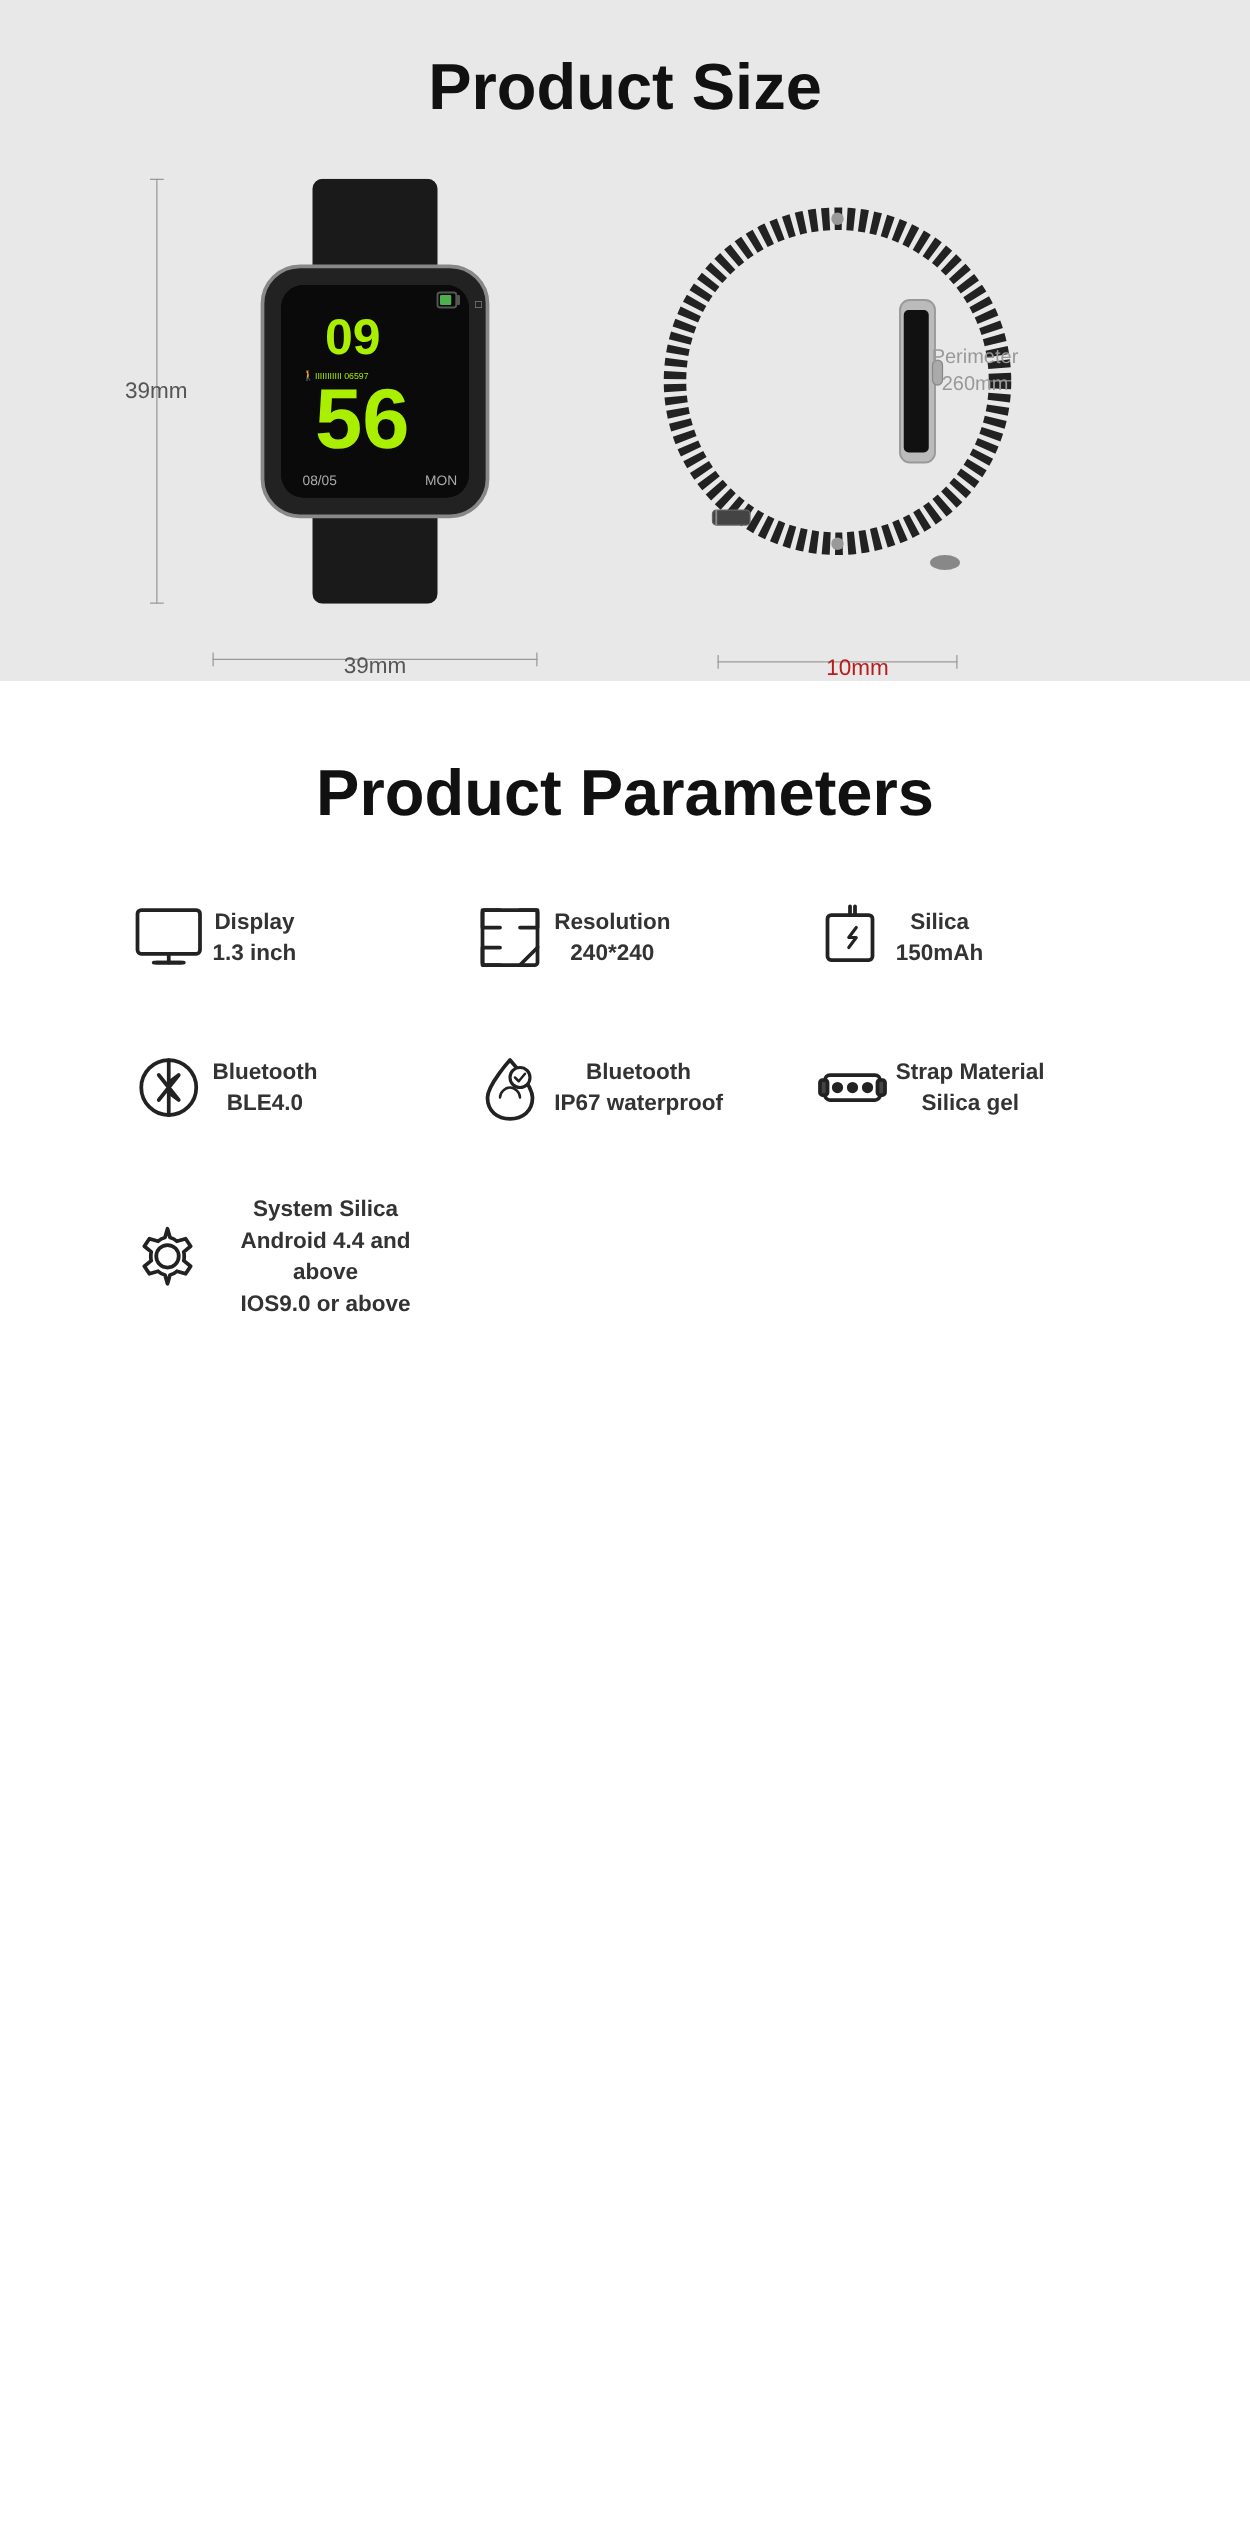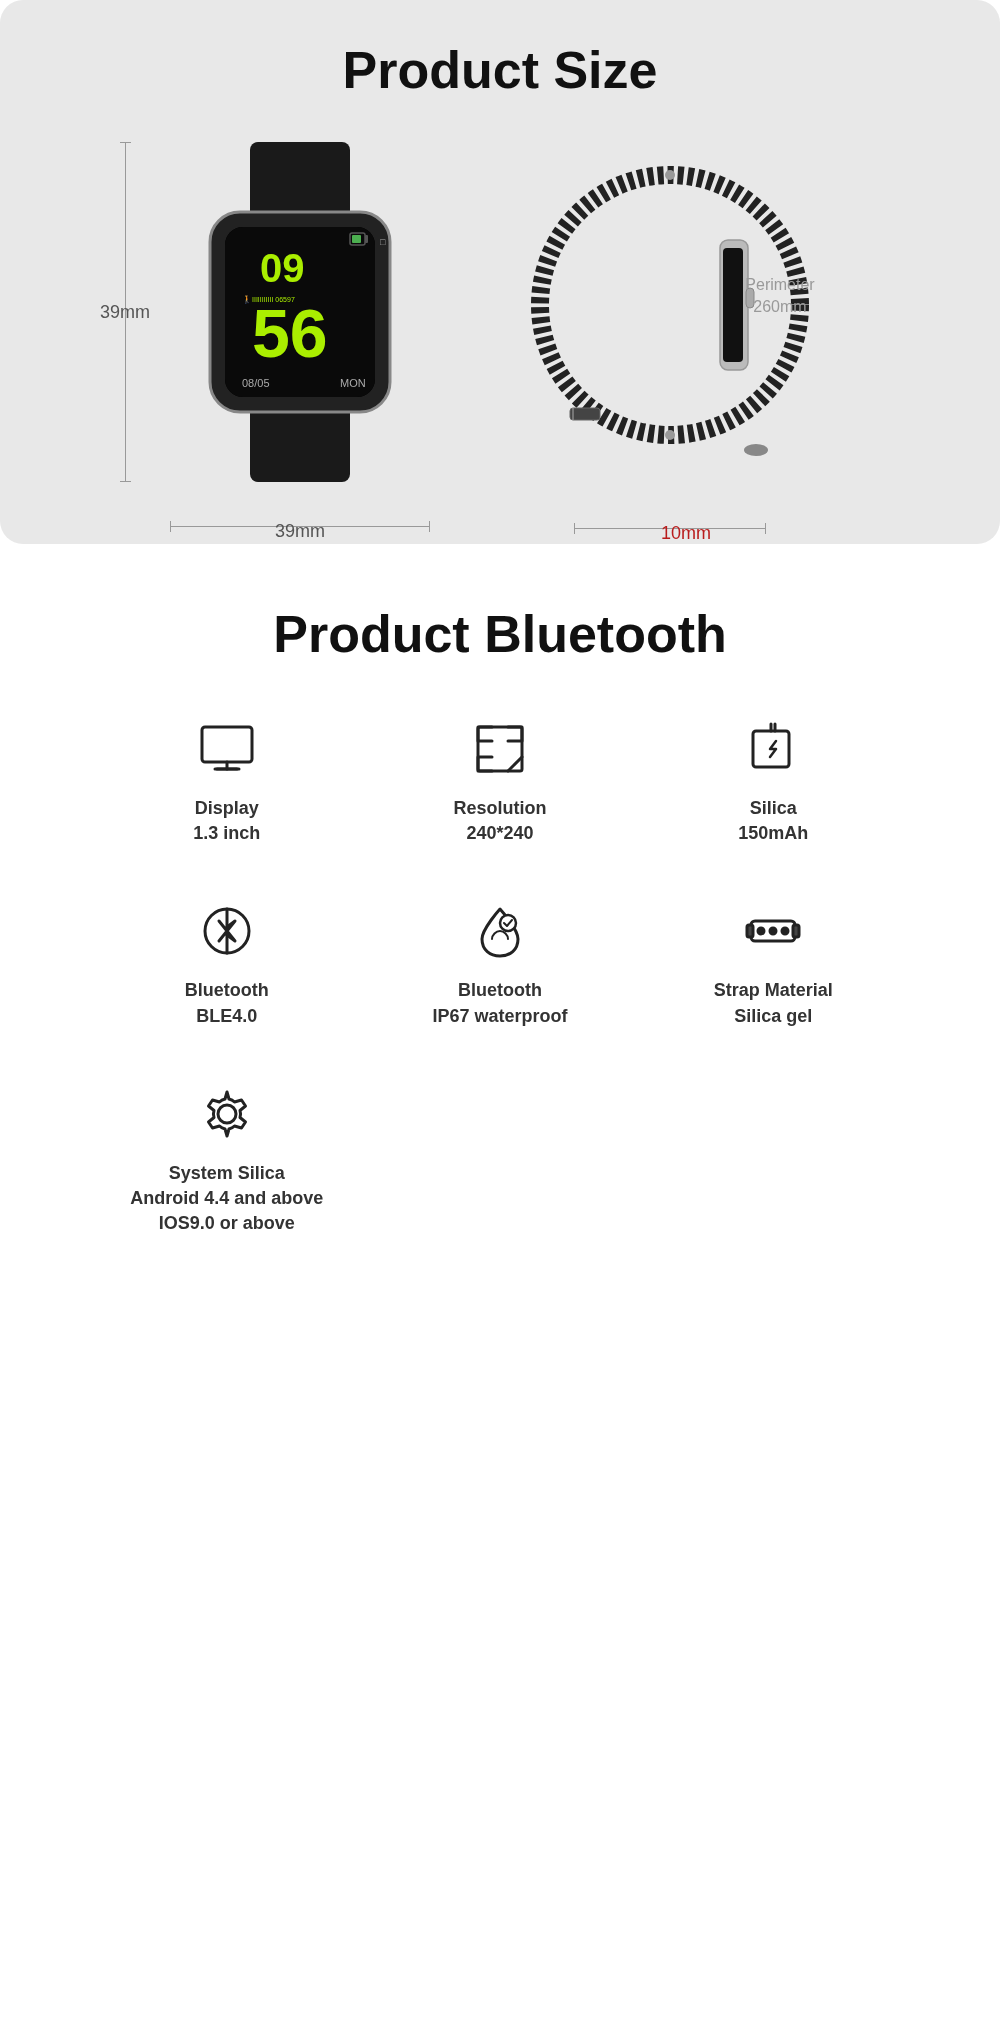--- a/index.html
+++ b/index.html
@@ -7,21 +7,20 @@
       width: 1000px;
       font-family: Arial, sans-serif;
       background: #fff;
     }
 
     
     .product-size-section {
       background: #e8e8e8;
       padding: 40px 20px 60px;
       text-align: center;
-      border-radius: 23px;
     }
     .section-title {
       font-size: 52px;
       font-weight: bold;
       margin-bottom: 40px;
       color: #111;
     }
     .watches-container {
       display: flex;
       justify-content: center;
@@ -138,23 +137,23 @@
       display: grid;
       grid-template-columns: repeat(3, 1fr);
       gap: 50px 20px;
       margin-top: 50px;
       max-width: 800px;
       margin-left: auto;
       margin-right: auto;
     }
     .param-item {
       display: flex;
-      flex-direction: column;
+      flex-direction: row;
       align-items: center;
-      gap: 12px;
+      gap: 0;
     }
     .param-icon {
       width: 70px;
       height: 70px;
       display: flex;
       align-items: center;
       justify-content: center;
     }
     .param-icon svg {
       width: 60px;
@@ -247,21 +246,21 @@
 
       
       <div class="dim-line-h-side"></div>
       <div class="dim-label-bottom-side">10mm</div>
     </div>
 
   </div>
 </section>
 
 <section class="product-params-section">
-  <h1 class="section-title">Product Bluetooth</h1>
+  <h1 class="section-title">Product Parameters</h1>
 
   <div class="params-grid">
 
     <div class="param-item">
       <div class="param-icon">
         <svg viewBox="0 0 60 60" fill="none" stroke="#222" stroke-width="3" stroke-linecap="round" stroke-linejoin="round">
           <rect x="5" y="8" width="50" height="35" rx="3"></rect>
           <line x1="20" y1="50" x2="40" y2="50"></line>
           <line x1="30" y1="43" x2="30" y2="50"></line>
           <line x1="18" y1="50" x2="42" y2="50"></line>

